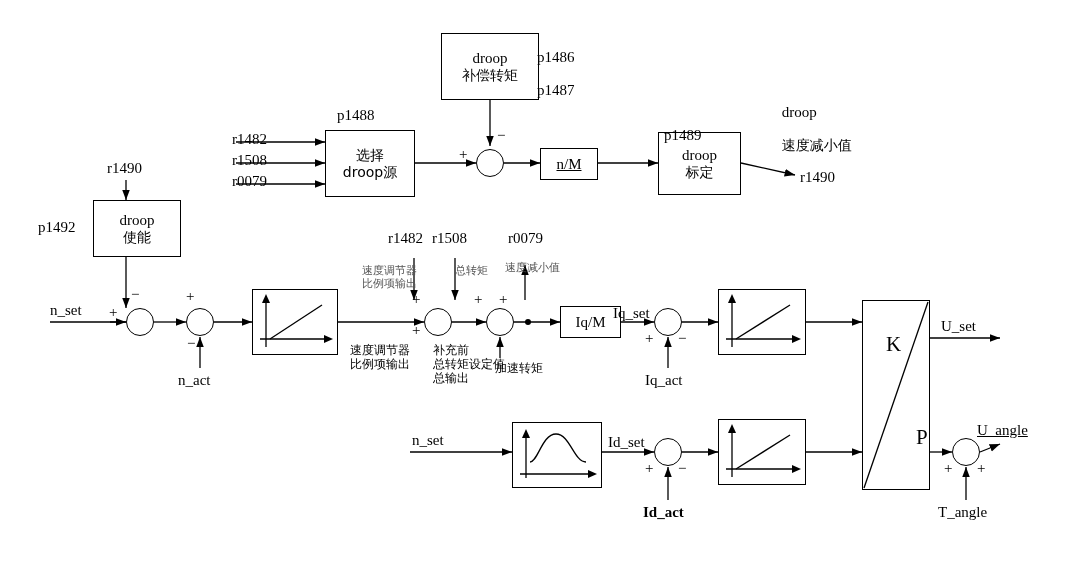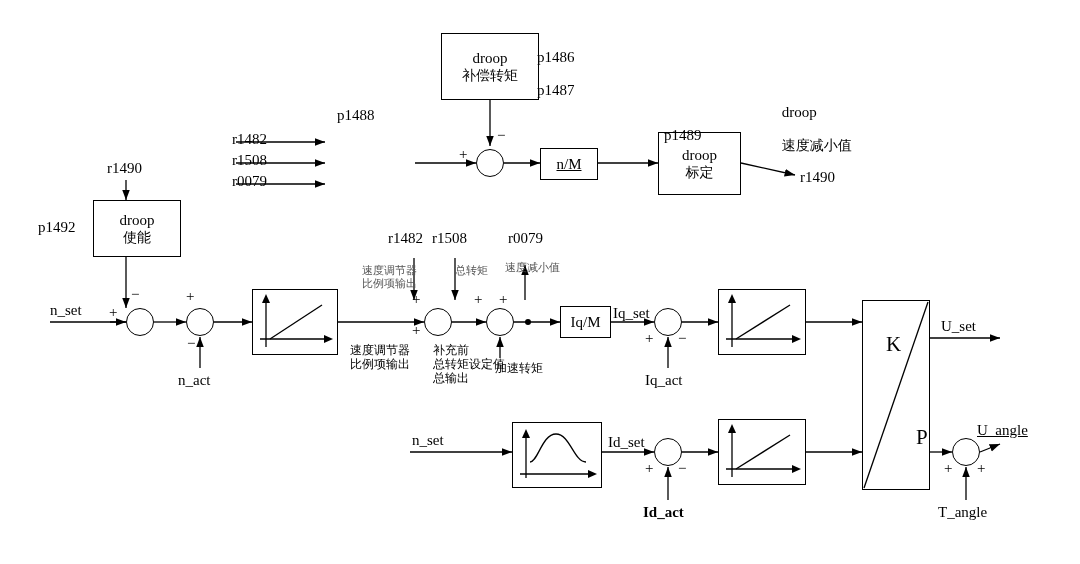--- a/index.html
+++ b/index.html
@@ -160,36 +160,40 @@
 
       <line x1="980" y1="452" x2="1000" y2="444" marker-end="url(#arrow)"></line>
     </g>
   </svg>
 
   <div class="box" style="left:441px; top:33px; width:98px; height:67px;">
     <div>droop</div>
     <div class="cnline">补偿转矩</div>
   </div>
 
+  <div class="box" style="left:325px; top:130px; width:90px; height:67px;">
+    <div class="cnline">选择</div>
+    <div class="cnline">droop源</div>
+  </div>
 
   <div class="box" style="left:540px; top:148px; width:58px; height:32px;text-decoration:underline;">
     <div>n/M</div>
   </div>
 
   <div class="box" style="left:658px; top:132px; width:83px; height:63px;">
     <div>droop</div>
     <div class="cnline">标定</div>
   </div>
 
   <div class="box" style="left:93px; top:200px; width:88px; height:57px;">
     <div>droop</div>
     <div class="cnline">使能</div>
   </div>
 
-  <div class="box" style="left:560px; top:306px; width:51px; height:32px;">
+  <div class="box" style="left:560px; top:306px; width:61px; height:32px;">
     <div>Iq/M</div>
   </div>
 
   <div class="box" style="left:252px; top:289px; width:86px; height:66px;">
   </div>
   <svg class="gfx" style="left:252px; top:289px;" width="86" height="66" viewBox="0 0 86 66">
     <g stroke="#000" stroke-width="1.3" fill="none">
       <line x1="14" y1="58" x2="14" y2="8"></line>
       <path d="M10,14 L14,5 L18,14 z" fill="#000" stroke="none"></path>
       <line x1="8" y1="50" x2="78" y2="50"></line>

